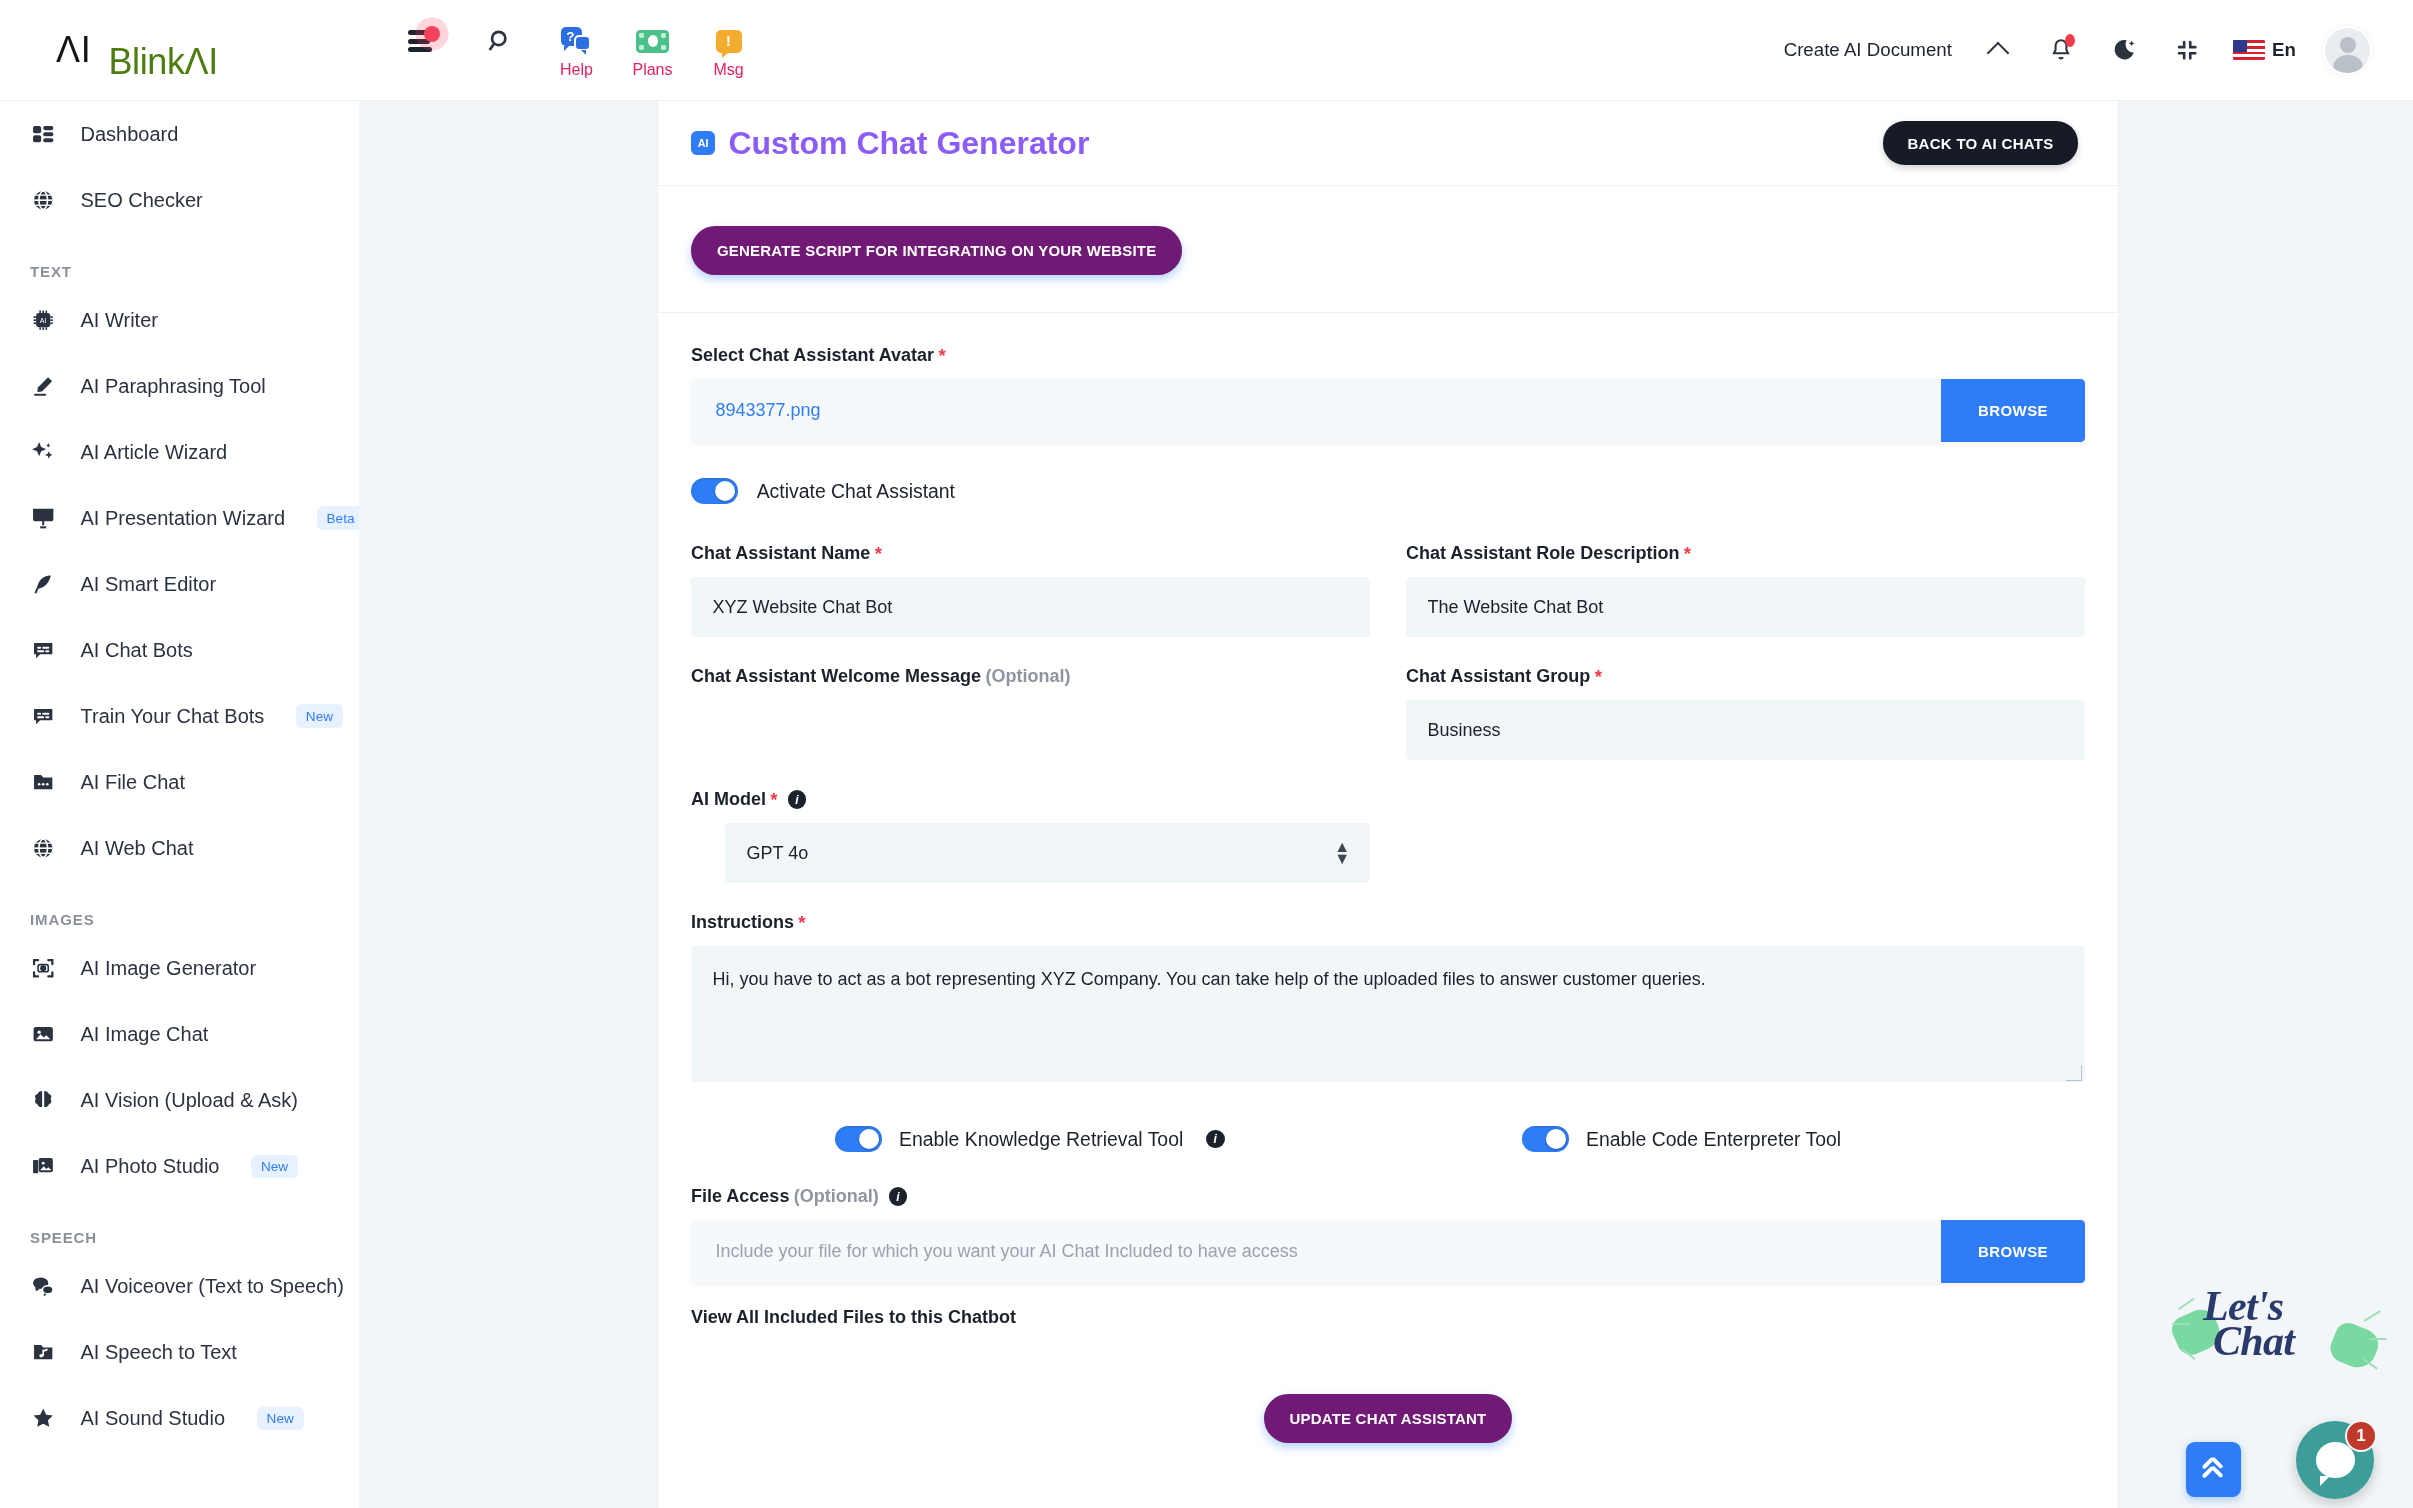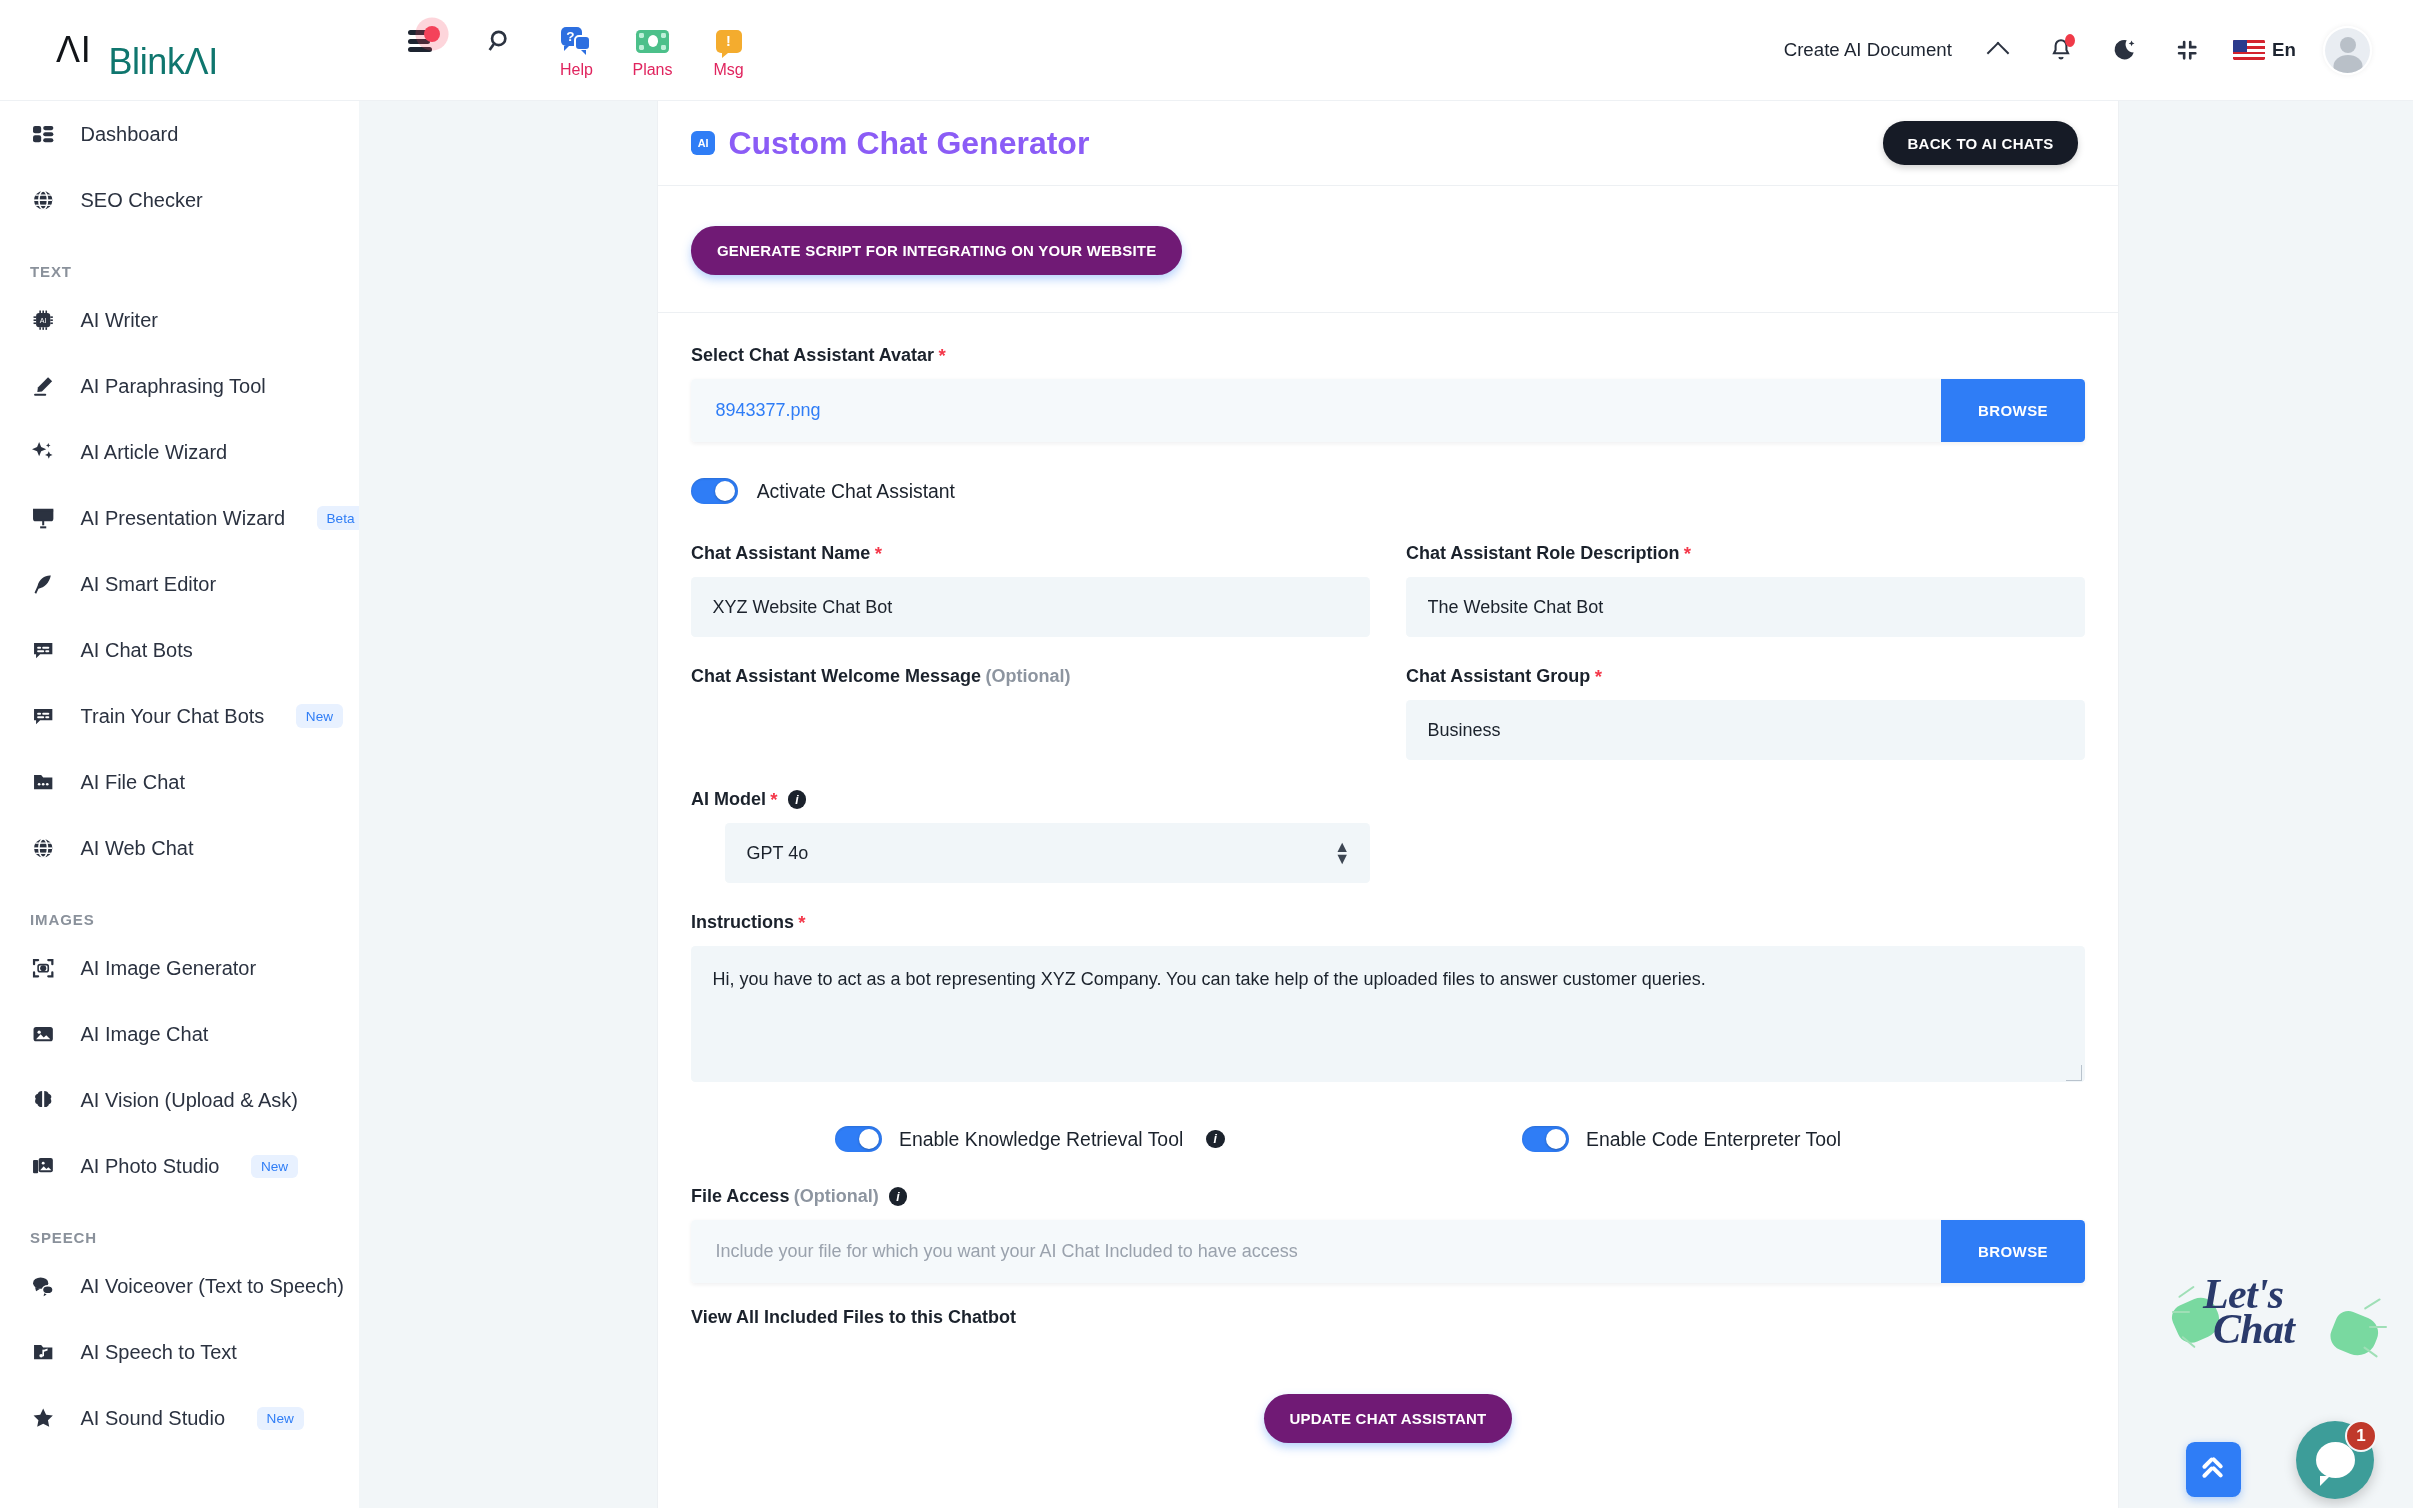--- a/index.html
+++ b/index.html
@@ -12,21 +12,21 @@
   .app { position: relative; width: 2413px; height: 1508px; background:#f4f7f9; }
 
   
   .header {
     position: absolute; top: 0; left: 0; width: 2413px; height: 101px;
     background: #ffffff; display: flex; align-items: center;
     border-bottom: 0.7px solid #eef1f4; z-index: 40;
   }
   .brand { display: flex; align-items: center; gap: 17px; width: 359px; padding-left: 56px; }
   .brand-mark { font-size: 36px; font-weight: 400; letter-spacing: 0.7px; color:#111418; font-family:"Liberation Sans", sans-serif;}
-  .brand-name { font-size: 36px; font-weight: 500; color:#0f766e; letter-spacing:-0.4px;margin-top:24px;}
+  .brand-name { font-size: 36px; font-weight: 500; color:#4d7c0f; letter-spacing:-0.4px;margin-top:24px;}
 
   .hdr-tools { display:flex; align-items: flex-start; gap: 13px; margin-left: 34px; }
   .hdr-tool { width: 63px; display:flex; flex-direction:column; align-items:center; gap:2.9px; cursor:pointer; padding-top: 4.3px;}
   .hdr-tool .glyph { position: relative; height: 33px; display:flex; align-items:center; justify-content:center; }
   .hdr-tool .cap { font-size: 16px; color:#e0245e; font-weight: 500; }
 
   .hamburger { position: relative; width: 33px; height: 26px; }
   .hamburger i { position:absolute; left:0; height:5px; border-radius:2.9px; background:#1d2430; }
   .hamburger i:nth-child(1){ top:1.4px; width:27px;}
   .hamburger i:nth-child(2){ top:10px; width:21.5px;}
@@ -131,21 +131,21 @@
             border-right:1.4px solid #b9c3cd;border-bottom:1.4px solid #b9c3cd;}
   .tools-row{ display:flex; gap:0; margin:42px 0 34px 0; }
   .tools-row > div{ flex:1; display:flex; align-items:center; gap:17px; }
   .tools-row .sp1{ padding-left:144px; }
   .tools-row .sp2{ padding-left:124px; }
   .view-link{ font-size:18px;font-weight:700;color:#1b222c;margin-top:24.4px;cursor:pointer;}
   .submit-row{ display:flex; justify-content:center; padding:37px 0 57px 0; }
 
   
   .widget{ position:absolute; right:29px; bottom:7.2px; width:201px; height:230px; z-index:60;}
-  .lets-chat{ position:absolute; left:0; top:0; width:180px; height:108px; }
+  .lets-chat{ position:absolute; left:0; top:12px; width:180px; height:108px; }
   .lc-text{ position:absolute; left:20px; top:5.7px; font-family:"Liberation Serif", serif; font-style:italic;
             color:#2a3a6b; font-size:42px; font-weight:700; line-height:.85; letter-spacing:-0.7px; }
   .lc-text span{ display:block; }
   .lc-text span:nth-child(2){ padding-left:10px; }
   .mitt{ position:absolute; width:45px;height:40px;border-radius:13px 16px 18.7px 14.4px;background:#79d9a0; }
   .mitt.l{ left:-8.6px; top:29px; transform:rotate(-24deg); }
   .mitt.r{ right:-14.4px; top:43px; transform:rotate(22deg); }
   .spark{ position:absolute; background:#9fdfb6; height:2.2px; border-radius:1.4px; }
   .top-btn{ position:absolute; left:2.9px; bottom:4.3px; width:55px;height:55px;border-radius:8.6px;background:#2f7df6;
             display:flex;align-items:center;justify-content:center;cursor:pointer;box-shadow:0 2.9px 8.6px rgba(47,125,246,.35);}

